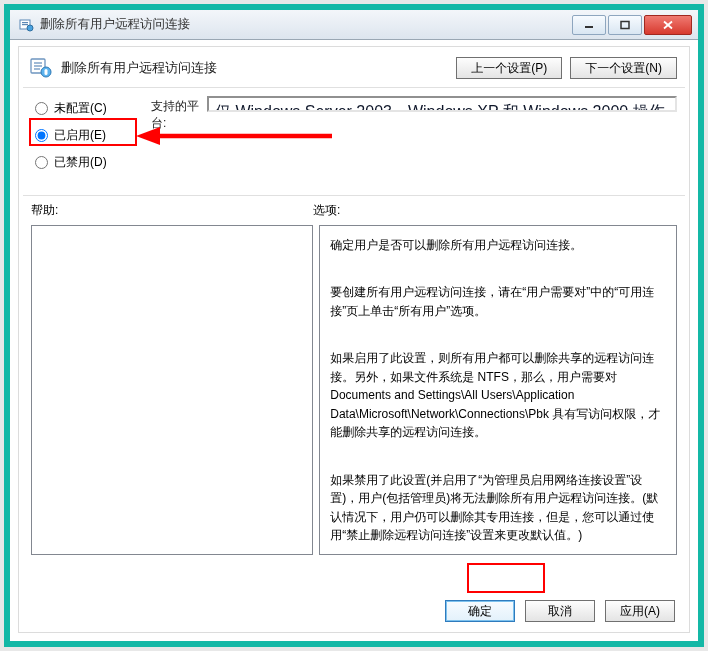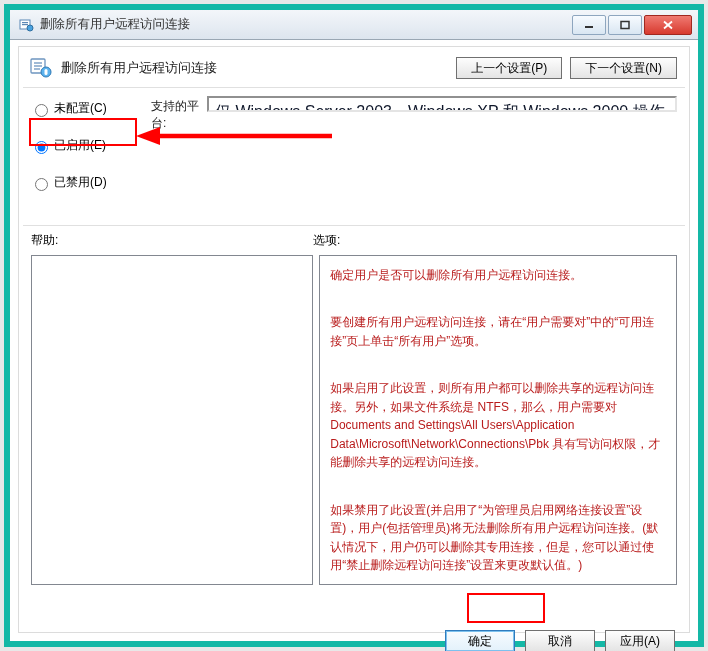--- a/index.html
+++ b/index.html
@@ -93,22 +93,22 @@
   .hr { height: 1px; background: #e0e0e0; margin: 0 4px 8px 4px; }
 
   
   .config {
     display: flex;
     padding: 0 12px 4px 16px;
     gap: 14px;
   }
   .radio-col { width: 102px; padding-top: 4px; position: relative; }
   .radio-row {
-    display: flex; align-items: flex-end;
-    margin-bottom: 20px;
+    display: flex; align-items: center;
+    margin-bottom: 10px;
     font-size: 12px;
   }
   .radio-row input { margin: 0 6px 0 0; }
   .highlight-box {
     position: absolute;
     border: 2.5px solid #ff0000;
     pointer-events: none;
   }
   .hb1 { left: -6px; top: 22px; width: 108px; height: 28px; }
   .ok-highlight {
@@ -156,21 +156,21 @@
     gap: 6px;
     height: 340px;
   }
   .pane {
     border: 1px solid #828790;
     background: #fff;
     padding: 10px;
     overflow-y: auto;
     font-size: 12px;
     line-height: 1.55;
-    color: #b91c1c;
+    color: #000000;
   }
   .pane.options { flex: 1; }
   .pane.help { flex: 1.29; }
   .help p { margin: 0 0  10px 0; }
 
   .footer {
     display: flex;
     justify-content: flex-end;
     gap: 10px;
     padding: 8px 14px 8px 12px;

